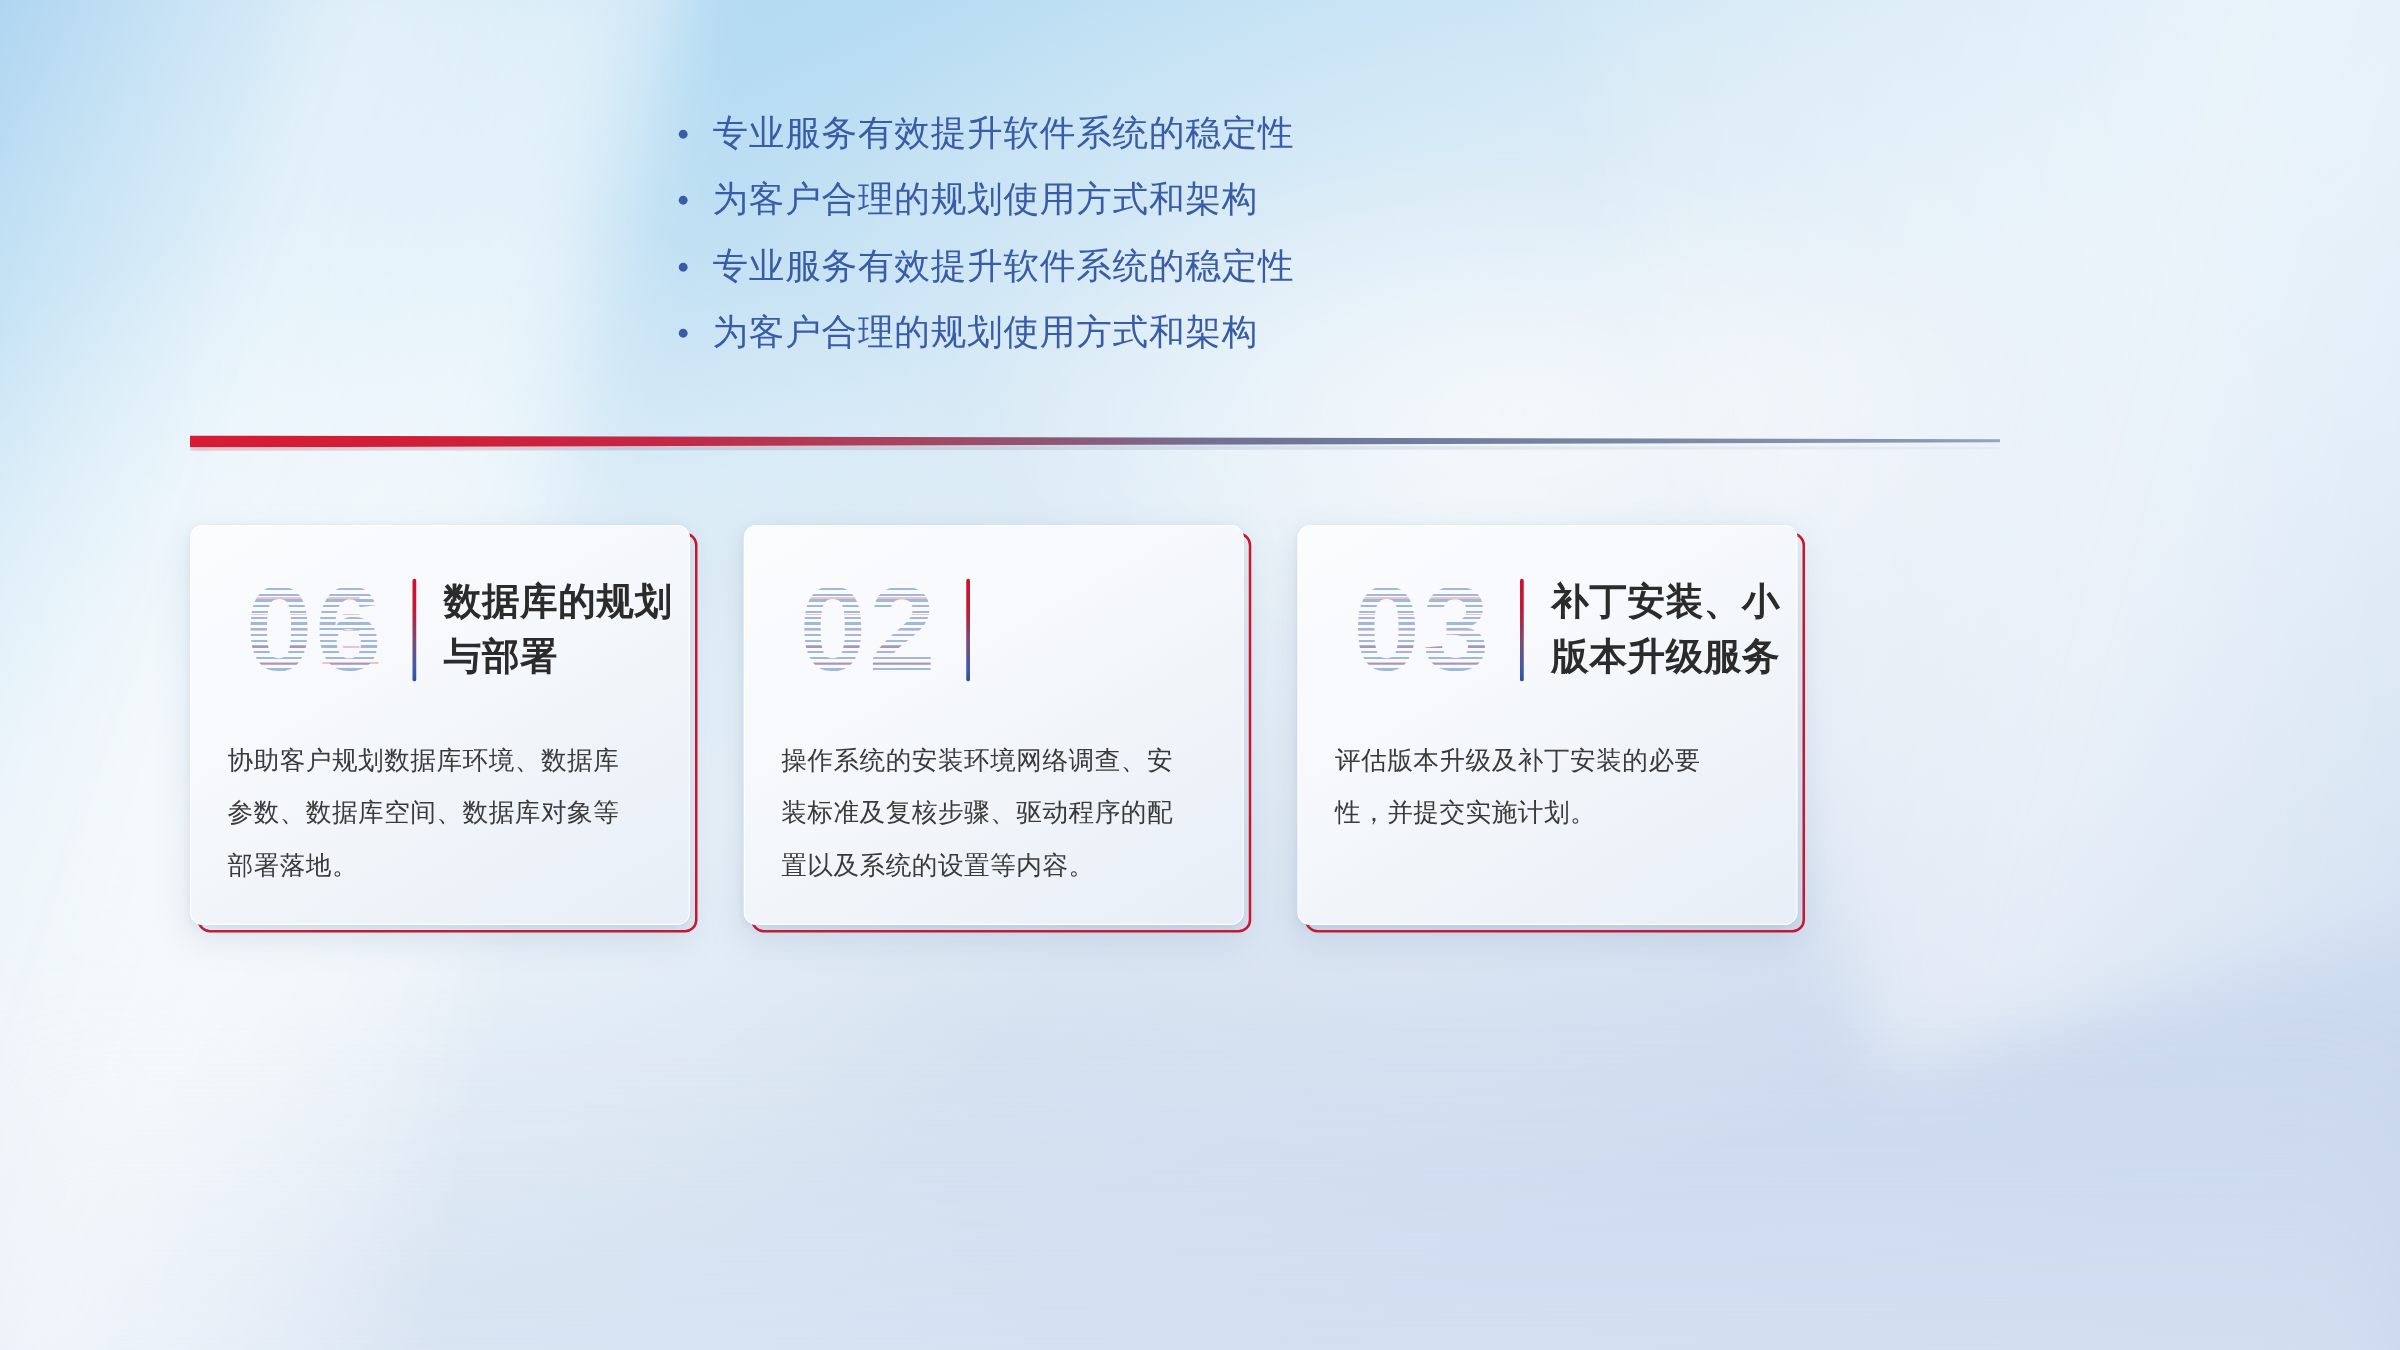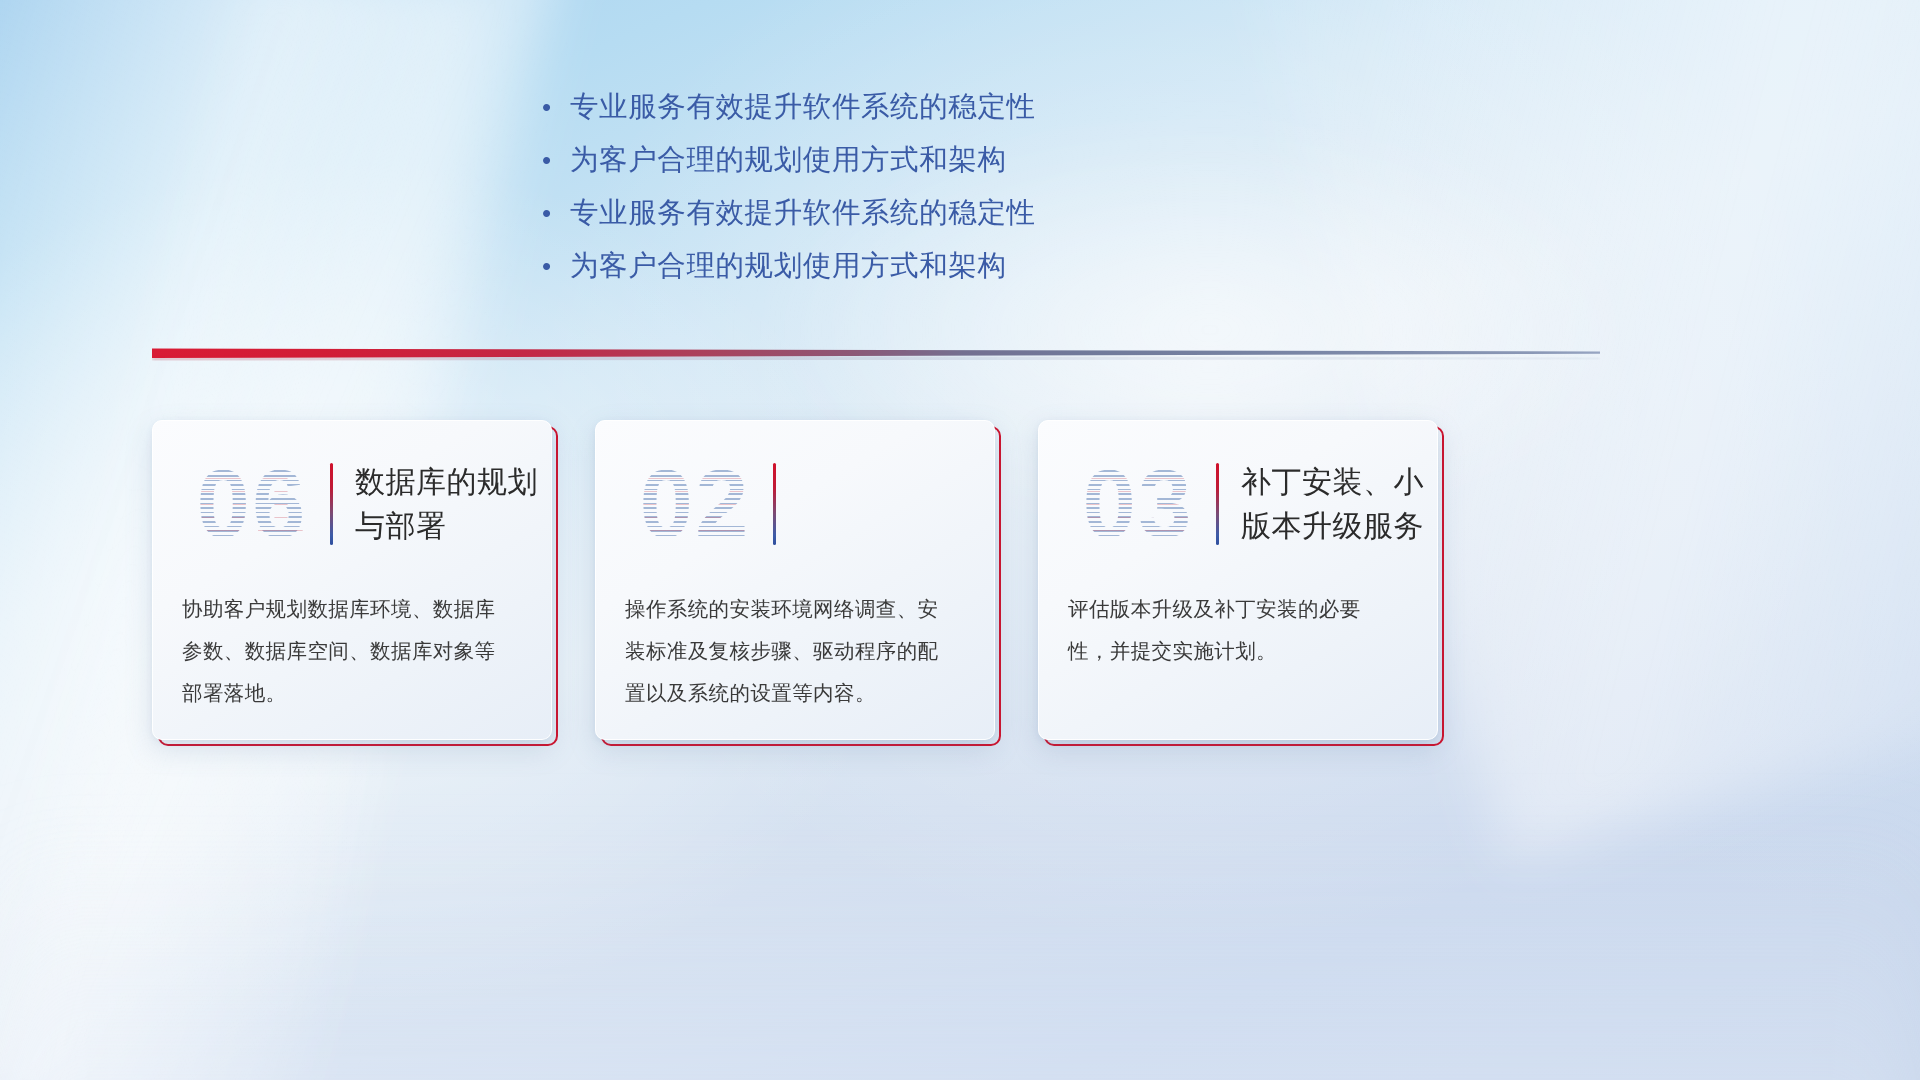--- a/index.html
+++ b/index.html
@@ -234,21 +234,21 @@
     border-radius: 2px;
   }
 
   .card-title {
     flex: 1 1 auto;
     color: #2b2b2b;
     font-size: 30px;
     line-height: 44px;
     letter-spacing: 0.5px;
     padding-right: 14px;
-    font-weight: 400;
+    font-weight: 700;
   }
 
   .card-body {
     position: absolute;
     left: 30px;
     right: 40px;
     top: 168px;
     color: #3a3a3a;
     font-size: 20.5px;
     line-height: 42px;

